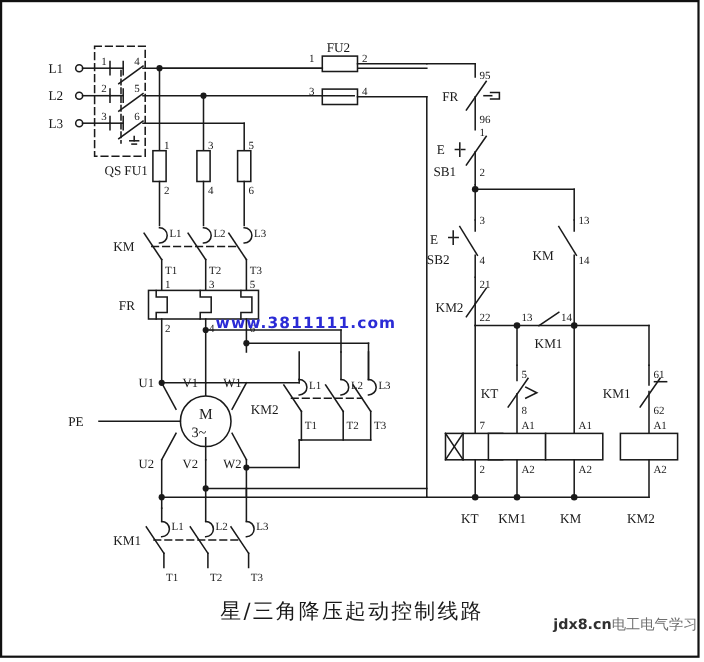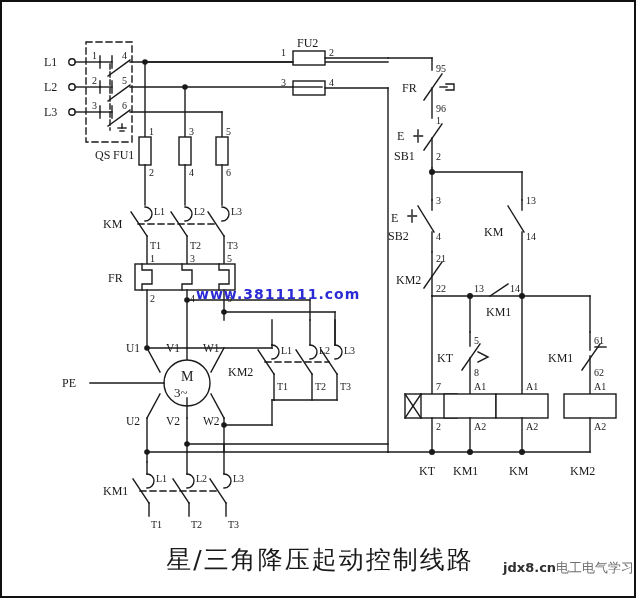--- a/index.html
+++ b/index.html
@@ -37,21 +37,21 @@
     font-size: 12px;
     fill: #1a1a1a;
   }
   .title-cn {
     position: absolute;
     left: 0;
     top: 543px;
     width: 640px;
     text-align: center;
     font-family: "DejaVu Sans", sans-serif;
-    font-size: 25px;
+    font-size: 19px;
     letter-spacing: 2px;
     color: #1a1a1a;
     white-space: nowrap;
   }
   .wm-main {
     position: absolute;
     left: 196px;
     top: 286px;
     font-family: "DejaVu Sans", sans-serif;
     font-size: 14px;

